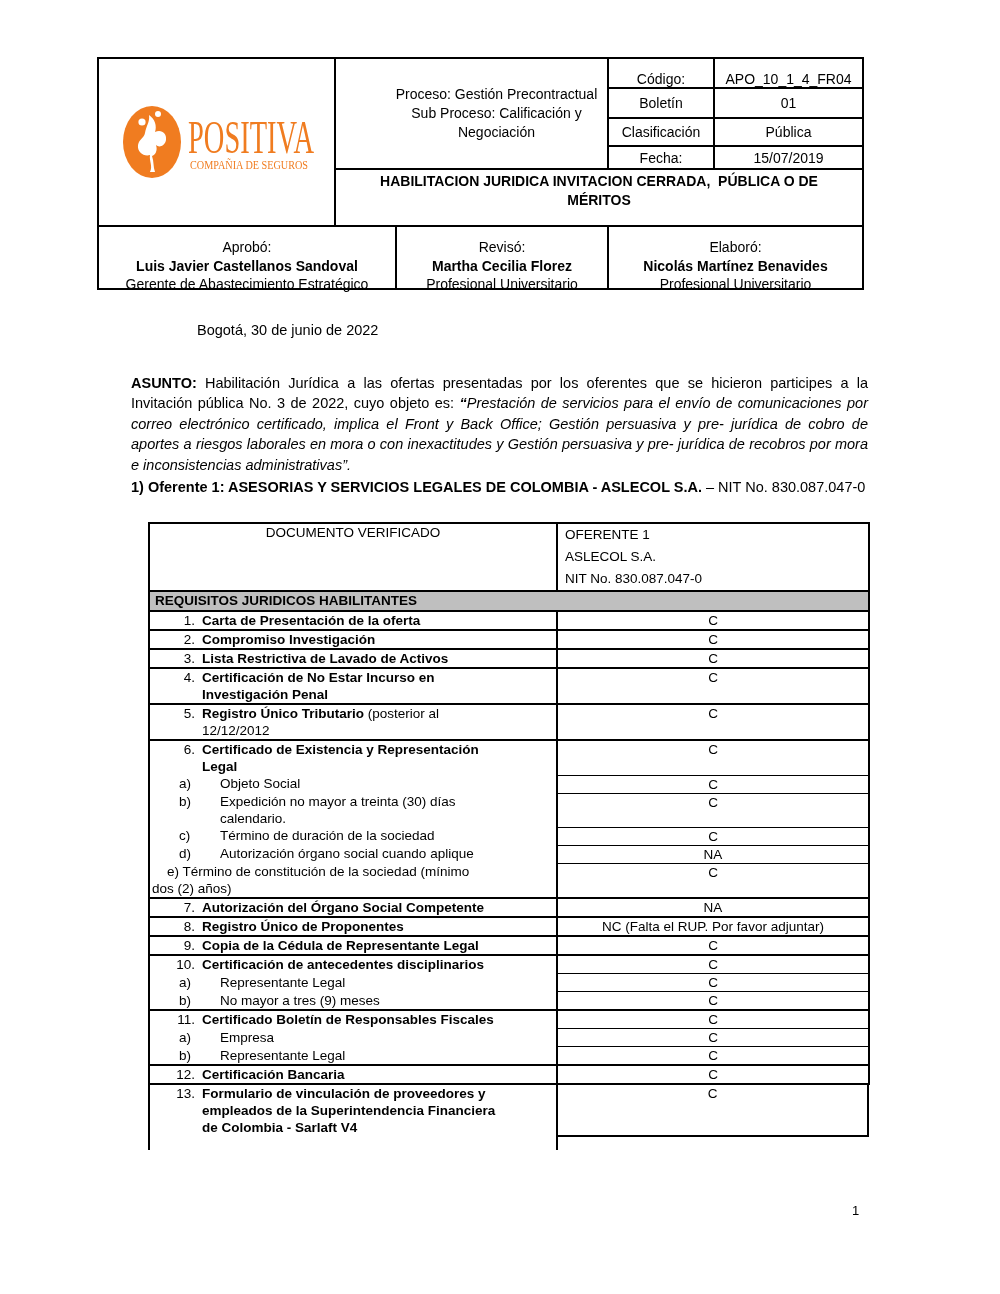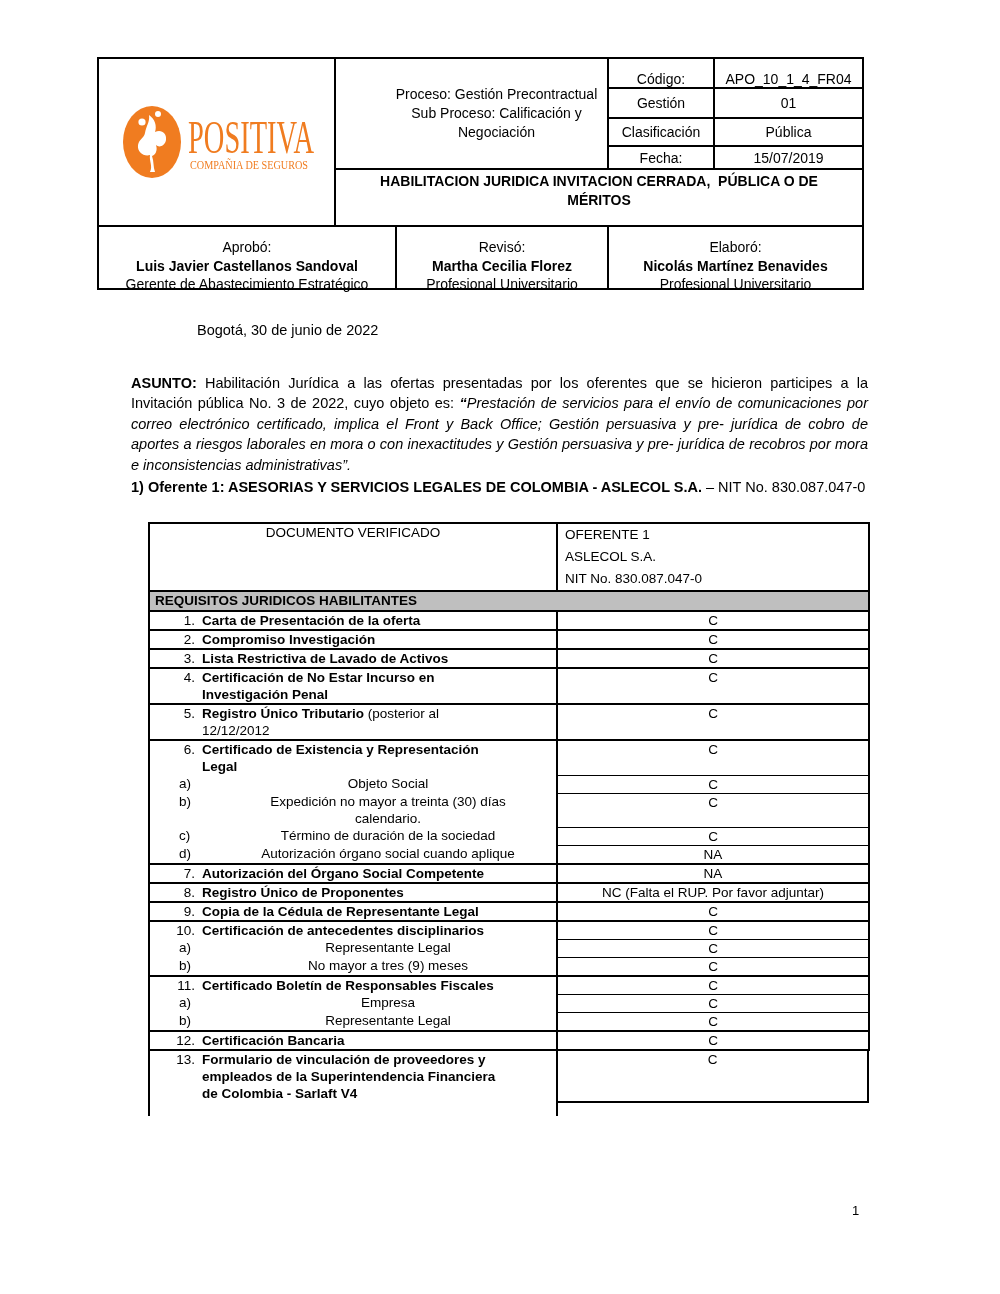--- a/index.html
+++ b/index.html
@@ -44,21 +44,21 @@
                 height:16px;padding:1px 0 1px 5px;line-height:16px;}
   tr.main > .c1{border-left:2px solid #000;border-right:2px solid #000;border-top:2px solid #000;}
   tr.main > .c2{border-right:2px solid #000;border-top:2px solid #000;}
   tr.sub > .c1, tr.sube > .c1{border-left:2px solid #000;border-right:2px solid #000;}
   tr.sub > .c2, tr.sube > .c2{border-right:2px solid #000;border-top:1px solid #000;}
   .doc-table .c2{text-align:center;}
   .c1in{display:flex;align-items:flex-start;}
   .c1in .marker{flex:0 0 45px;text-align:right;}
   tr.sub .c1in .marker{flex:0 0 70px;padding-left:29px;box-sizing:border-box;text-align:left;}
   .c1in .text{flex:1;margin-left:7px;white-space:pre-wrap;}
-  tr.sub .c1in .text{margin-left:0;text-align:center;}
+  tr.sub .c1in .text{margin-left:0;}
   .etext{padding-left:2px;text-indent:15px;white-space:pre-wrap;}
   tr.last > .c1{border-bottom:none;padding-bottom:14px;}
   tr.last > .c2{border-right:none;padding:0;}
   .valbox{border-right:2px solid #000;border-bottom:2px solid #000;height:52px;box-sizing:border-box;}
 
   .pagenum{position:absolute;left:852px;top:1203px;font-size:13px;}
 </style>
 </head>
 <body>
 
@@ -89,21 +89,21 @@
     <div class="vline" style="left:508px;top:168px;width:2px;height:61px;"></div>
 
     <div class="abs proc">
       <div>Proceso: Gestión Precontractual</div>
       <div>Sub Proceso: Calificación y</div>
       <div>Negociación</div>
     </div>
 
     <div class="abs mlab r0">Código:</div>
     <div class="abs mval r0">APO_10_1_4_FR04</div>
-    <div class="abs mlab r1">Gestión</div>
+    <div class="abs mlab r1">Boletín</div>
     <div class="abs mval r1">01</div>
     <div class="abs mlab r2">Clasificación</div>
     <div class="abs mval r2">Pública</div>
     <div class="abs mlab r3">Fecha:</div>
     <div class="abs mval r3">15/07/2019</div>
 
     <div class="abs fmt">
       <div class="title">HABILITACION JURIDICA INVITACION CERRADA,  PÚBLICA O DE
 MÉRITOS</div>
     </div>
@@ -237,20 +237,27 @@
         </tr>
         <tr class="sub">
           <td class="c1">
             <div class="c1in">
               <span class="marker">d)</span>
               <div class="text">Autorización órgano social cuando aplique</div>
             </div>
           </td>
           <td class="c2">NA</td>
         </tr>
+        <tr class="sube">
+          <td class="c1">
+            <div class="etext">e) Término de constitución de la sociedad (mínimo
+dos (2) años)</div>
+          </td>
+          <td class="c2">C</td>
+        </tr>
         <tr class="main">
           <td class="c1">
             <div class="c1in">
               <span class="marker">7.</span>
               <div class="text"><span class="b">Autorización del Órgano Social Competente</span></div>
             </div>
           </td>
           <td class="c2">NA</td>
         </tr>
         <tr class="main">

